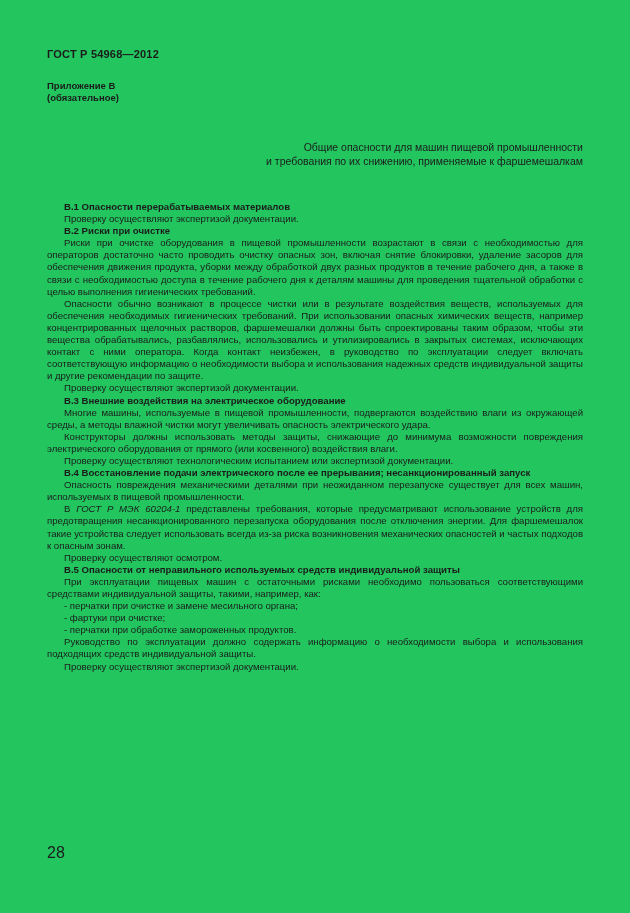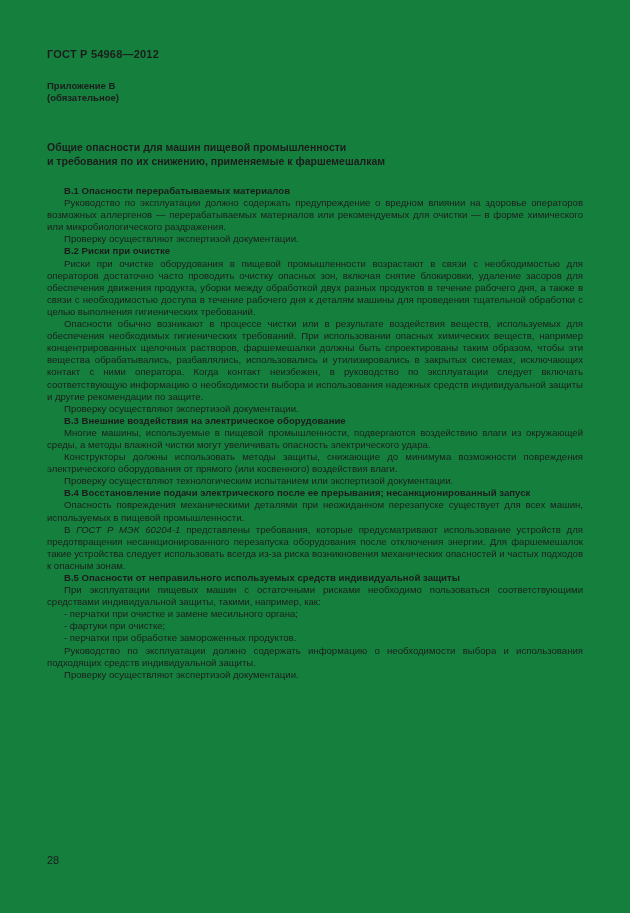--- a/index.html
+++ b/index.html
@@ -8,58 +8,58 @@
     width: 630px;
     height: 913px;
     font-family: "Liberation Sans", sans-serif;
     color: #1c1c1c;
     position: relative;
   }
   .page {
     position: relative;
     width: 630px;
     height: 913px;
-    background: #15803d;
+    background: #22c55e;
     padding: 48px 47px 0 47px;
     overflow: hidden;
   }
   .doc-header {
     font-weight: bold;
     font-size: 11px;
     line-height: 13px;
     margin-bottom: 19px;
     letter-spacing: 0.2px;
   }
   .appendix-block {
     text-align: left;
     font-weight: bold;
     font-size: 9.5px;
     line-height: 12px;
     margin-bottom: 37px;
   }
   .title-block {
-    text-align: left;
-    font-weight: bold;
+    text-align: right;
+    font-weight: normal;
     font-size: 10.5px;
     line-height: 13.5px;
-    margin-bottom: 17px;
+    margin-bottom: 33px;
   }
   .doc-body {
     font-size: 9.6px;
     line-height: 12.1px;
     text-align: justify;
   }
   .doc-body p { text-indent: 17px; }
   .sec-heading { font-weight: bold; }
   .italic-ref { font-style: italic; }
   .page-number {
     position: absolute;
     left: 47px;
-    bottom: 46px;
-    font-size: 11px;
+    bottom: 54px;
+    font-size: 16px;
     line-height: 13px;
   }
 </style>
 </head>
 <body>
 
 <div class="page">
 
   <div class="doc-header">ГОСТ Р 54968—2012</div>
 
@@ -68,33 +68,33 @@
     <div>(обязательное)</div>
   </div>
 
   <div class="title-block">
     <div>Общие опасности для машин пищевой промышленности</div>
     <div>и требования по их снижению, применяемые к фаршемешалкам</div>
   </div>
 
   <div class="doc-body" id="sections">
       <p class="sec-heading">В.1 Опасности перерабатываемых материалов</p>
-      <p class="body-par">Руководство по эксплуатации должно содержать предупреждение о вредном влиянии на здоровье операторов возможных аллергенов — перерабатываемых материалов или рекомендуемых для очистки — в форме химического или микробиологического раздражения.</p>
       <p class="body-par">Проверку осуществляют экспертизой документации.</p>
       <p class="sec-heading">В.2 Риски при очистке</p>
       <p class="body-par">Риски при очистке оборудования в пищевой промышленности возрастают в связи с необходимостью для операторов достаточно часто проводить очистку опасных зон, включая снятие блокировки, удаление засоров для обеспечения движения продукта, уборки между обработкой двух разных продуктов в течение рабочего дня, а также в связи с необходимостью доступа в течение рабочего дня к деталям машины для проведения тщательной обработки с целью выполнения гигиенических требований.</p>
       <p class="body-par">Опасности обычно возникают в процессе чистки или в результате воздействия веществ, используемых для обеспечения необходимых гигиенических требований. При использовании опасных химических веществ, например концентрированных щелочных растворов, фаршемешалки должны быть спроектированы таким образом, чтобы эти вещества обрабатывались, разбавлялись, использовались и утилизировались в закрытых системах, исключающих контакт с ними оператора. Когда контакт неизбежен, в руководство по эксплуатации следует включать соответствующую информацию о необходимости выбора и использования надежных средств индивидуальной защиты и другие рекомендации по защите.</p>
       <p class="body-par">Проверку осуществляют экспертизой документации.</p>
       <p class="sec-heading">В.3 Внешние воздействия на электрическое оборудование</p>
       <p class="body-par">Многие машины, используемые в пищевой промышленности, подвергаются воздействию влаги из окружающей среды, а методы влажной чистки могут увеличивать опасность электрического удара.</p>
       <p class="body-par">Конструкторы должны использовать методы защиты, снижающие до минимума возможности повреждения электрического оборудования от прямого (или косвенного) воздействия влаги.</p>
       <p class="body-par">Проверку осуществляют технологическим испытанием или экспертизой документации.</p>
       <p class="sec-heading">В.4 Восстановление подачи электрического после ее прерывания;  несанкционированный запуск</p>
       <p class="body-par">Опасность повреждения механическими деталями при неожиданном перезапуске существует для всех машин, используемых в пищевой промышленности.</p>
       <p class="body-par"><span>В </span><span class="italic-ref">ГОСТ Р МЭК 60204-1</span><span> представлены требования, которые предусматривают использование устройств для предотвращения несанкционированного перезапуска оборудования после отключения энергии. Для фаршемешалок такие устройства следует использовать всегда из-за риска возникновения механических опасностей и частых подходов к опасным зонам.</span></p>
+      <p class="body-par">Проверку осуществляют осмотром.</p>
       <p class="sec-heading">В.5 Опасности от неправильного используемых средств индивидуальной защиты</p>
       <p class="body-par">При эксплуатации пищевых машин с остаточными рисками необходимо пользоваться соответствующими средствами индивидуальной защиты, такими, например, как:</p>
       <p class="body-par">- перчатки при очистке и замене месильного органа;</p>
       <p class="body-par">- фартуки при очистке;</p>
       <p class="body-par">- перчатки при обработке замороженных продуктов.</p>
       <p class="body-par">Руководство по эксплуатации должно содержать информацию о необходимости выбора и использования подходящих средств индивидуальной защиты.</p>
       <p class="body-par">Проверку осуществляют экспертизой документации.</p>
     </div>
 
   <div class="page-number">28</div>

